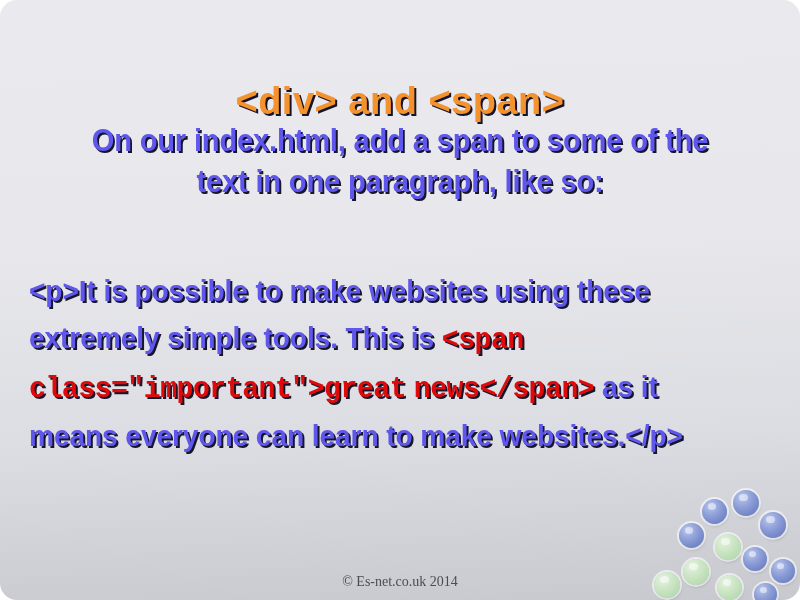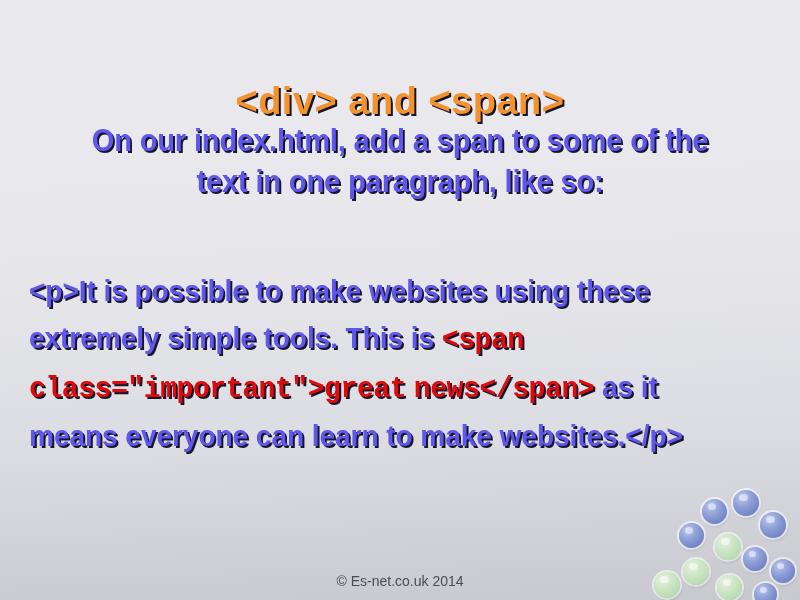--- a/index.html
+++ b/index.html
@@ -13,20 +13,21 @@
     font-family: "Liberation Sans", sans-serif;
   }
 
   #slide {
     position: relative;
     width: 800px;
     height: 600px;
     box-sizing: border-box;
     background: linear-gradient(178deg, #eaeaee 0%, #e7e7ec 40%, #dcdde2 72%, #c8c9ce 100%);
     overflow: hidden;
+    border-radius: 17px;
   }
 
   
   #title {
     position: absolute;
     top: 54px;
     left: 0;
     width: 800px;
     text-align: center;
     font-family: "Liberation Sans", sans-serif;
@@ -84,21 +85,21 @@
     letter-spacing: -0.5px;
   }
 
   
   #footer {
     position: absolute;
     top: 573px;
     left: 0;
     width: 800px;
     text-align: center;
-    font-family: Liberation Sans, sans-serif;
+    font-family: Liberation Serif, serif;
     font-weight: normal;
     font-size: 14px;
     line-height: 17px;
     color: #4c4c52;
   }
 
   
   #bubbles {
     position: absolute;
     right: 0;

